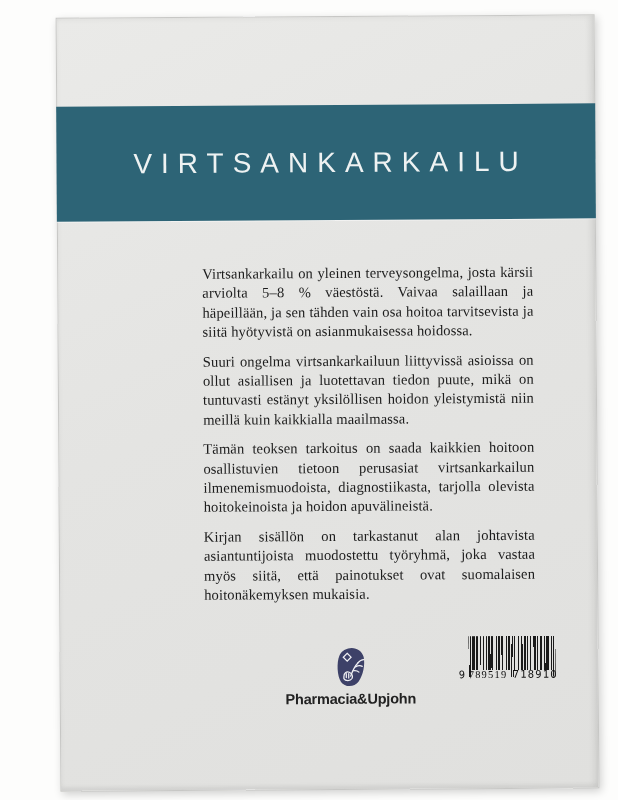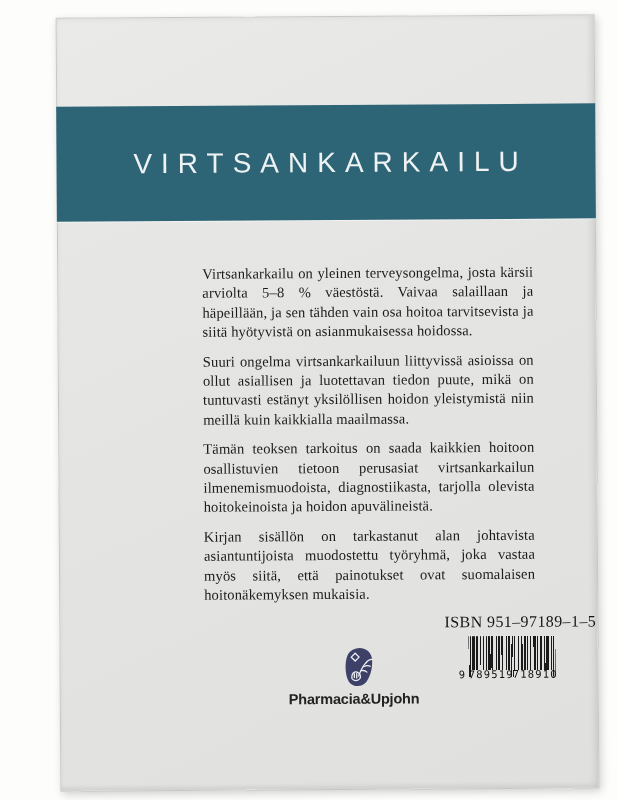--- a/index.html
+++ b/index.html
@@ -61,25 +61,26 @@
   }
   .barcode svg{display:block;margin-left:10px;width:87px;height:41px;}
   .bc-nums{
     display:flex;align-items:flex-end;
     margin-top:-9px;
     font-family:"DejaVu Sans Mono","Liberation Mono",monospace;
     font-size:10.5px;color:#111;
     letter-spacing:1.2px;
   }
   .bc-nums .n-first{width:10px;letter-spacing:0;}
-  .bc-nums .n-left{width:44px;text-align:left;}
+  .bc-nums .n-left{width:44px;text-align:left;font-family:Liberation Serif, serif;}
   .bc-nums .n-right{width:44px;text-align:center;}
   
   .publisher{
-    position:absolute;left:228px;top:630px;width:140px;
+    position:absolute;left:220px;top:630px;width:140px;
+    text-align:center;
   }
   .publisher .emblem{display:block;margin:0 auto 3px auto;width:33px;height:41px;}
   .publisher .pub-name{
     font-family:"Liberation Sans",sans-serif;
     font-size:14.5px;font-weight:700;color:#222;
     letter-spacing:-0.2px;white-space:nowrap;
   }
 </style>
 </head>
 <body>
@@ -91,21 +92,20 @@
       <h1 style="color: rgb(238, 242, 242);">VIRTSANKARKAILU</h1>
     </div>
 
     <div class="copy">
       <p>Virtsankarkailu on yleinen terveysongelma, josta kärsii arviolta 5–8 % väestöstä. Vaivaa salaillaan ja häpeillään, ja sen tähden vain osa hoitoa tarvitsevista ja siitä hyötyvistä on asianmukaisessa hoidossa.</p>
       <p>Suuri ongelma virtsankarkailuun liittyvissä asioissa on ollut asiallisen ja luotettavan tiedon puute, mikä on tuntuvasti estänyt yksilöllisen hoidon yleistymistä niin meillä kuin kaikkialla maailmassa.</p>
       <p>Tämän teoksen tarkoitus on saada kaikkien hoitoon osallistuvien tietoon perusasiat virtsankarkailun ilmenemismuodoista, diagnostiikasta, tarjolla olevista hoitokeinoista ja hoidon apuvälineistä.</p>
       <p>Kirjan sisällön on tarkastanut alan johtavista asiantuntijoista muodostettu työryhmä, joka vastaa myös siitä, että painotukset ovat suomalaisen hoitonäkemyksen mukaisia.</p>
     </div>
 
-    <div class="isbn-label">ISBN 951–97189–1–5</div>
 
     <div class="barcode">
       <svg id="bc-svg" viewBox="0 0 95 41" preserveAspectRatio="none" shape-rendering="crispEdges">
           <rect x="0" y="0" width="1" height="41" fill="#1a1a1a"></rect>
           <rect x="2" y="0" width="1" height="41" fill="#1a1a1a"></rect>
           <rect x="4" y="0" width="1" height="34" fill="#1a1a1a"></rect>
           <rect x="5" y="0" width="1" height="34" fill="#1a1a1a"></rect>
           <rect x="6" y="0" width="1" height="34" fill="#1a1a1a"></rect>
           <rect x="8" y="0" width="1" height="34" fill="#1a1a1a"></rect>
           <rect x="9" y="0" width="1" height="34" fill="#1a1a1a"></rect>

